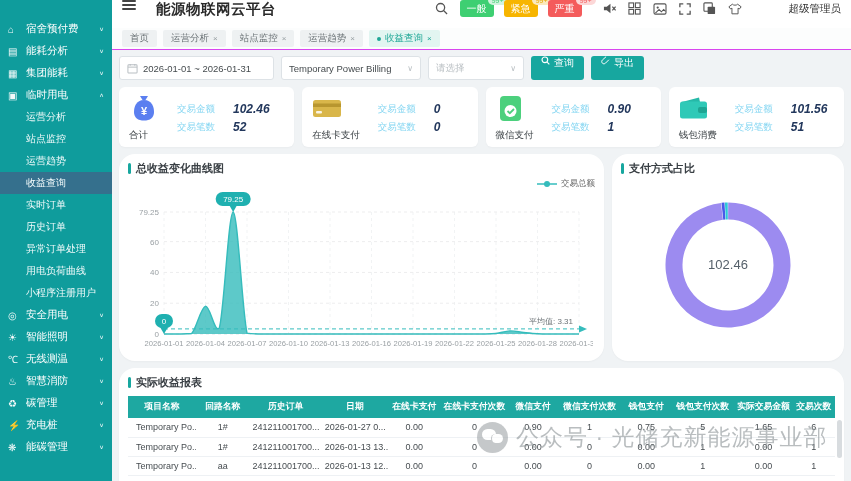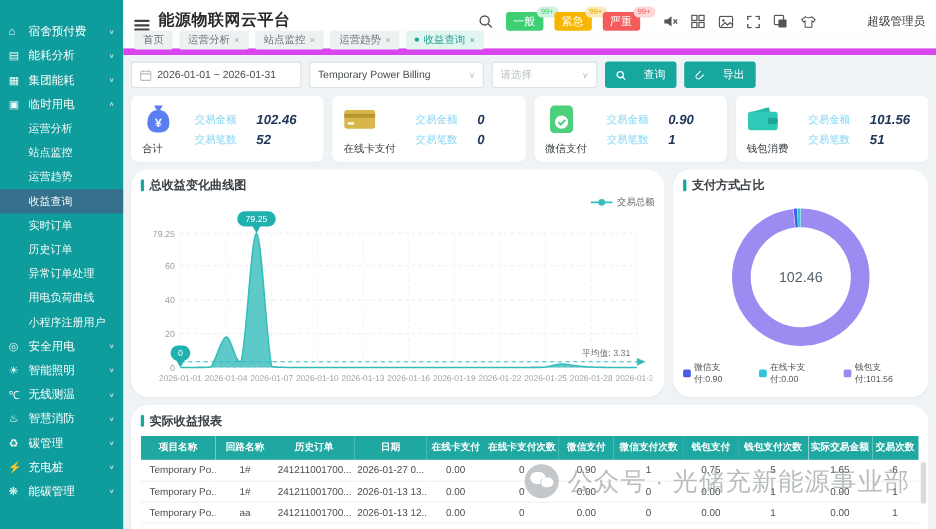--- a/index.html
+++ b/index.html
@@ -10,46 +10,46 @@
   .sidebar { width:112px; height:481px; background:#0f9c9c; overflow:hidden; flex:0 0 112px; padding-top:18px; }
   .side-item { height:22px; display:flex; align-items:center; padding:0 8px; color:#fff; font-size:10.5px; cursor:pointer; white-space:nowrap; }
   .side-item .g-icon { width:14px; font-size:10px; margin-right:4px; opacity:.95; }
   .side-item .lbl { flex:1; overflow:hidden; }
   .side-item .chev { font-size:7px; opacity:.85; transform:scaleY(.8); }
   .side-sub { height:22px; display:flex; align-items:center; padding-left:26px; color:#f2fbfb; font-size:10px; cursor:pointer; white-space:nowrap; }
   .side-sub.active { background:#35708d; }
 
   
   .main { flex:1; display:flex; flex-direction:column; min-width:0; }
-  .topbar { height:28px; background:#fff; display:flex; align-items:flex-end; padding:0 10px 0 10px; gap:8px; }
+  .topbar { height:28px; background:#fff; display:flex; align-items:flex-start; padding:0 10px 0 10px; gap:20px; }
   .burger { width:14px; height:10px; display:flex; flex-direction:column; justify-content:space-between; cursor:pointer; }
   .burger div { height:1.6px; background:#444; border-radius:1px; }
   .app-title { font-size:14.5px; font-weight:bold; color:#2a2a2a; letter-spacing:.5px; }
   .top-right { margin-left:auto; display:flex; align-items:center; gap:11px; }
   .tb-icon { width:14px; height:14px; display:flex; align-items:center; justify-content:center; cursor:pointer; }
   .tb-icon svg { display:block; }
   .badge { position:relative; color:#fff; font-size:10px; padding:1.5px 7px; border-radius:3px; cursor:pointer; margin-right:10px; }
   .badge .sup { position:absolute; top:-5px; right:-14px; font-size:7px; padding:0.5px 4px; border-radius:6px; line-height:1.3; }
   .user-name { font-size:10.5px; color:#333; cursor:pointer;margin-left:36px; }
 
-  .tabbar { height:22px; background:#fcfdfd; border-bottom:6px solid #d946ef; display:flex; align-items:center; gap:6px; padding:0 10px; }
+  .tabbar { height:22px; background:#fcfdfd; border-bottom:1px solid #d946ef; display:flex; align-items:center; gap:6px; padding:0 10px; }
   .tab { background:#eef1f2; color:#6a7275; font-size:9.5px; padding:2px 8px; border-radius:2px; display:flex; align-items:center; gap:4px; cursor:pointer; white-space:nowrap; }
   .tab .x { font-size:8px; color:#98a0a3; }
   .tab.active { background:#e2f5f1; color:#1fa796; }
   .tab.active .x { color:#1fa796; }
   .tab .dot { width:4px; height:4px; border-radius:50%; background:#1fa796; }
 
   .content { flex:1; padding:6px 7px; overflow:hidden; position:relative; }
 
   
   .filter-row { display:flex; gap:7px; margin-bottom:7px; align-items:center; }
   .inp { background:#fff; border:1px solid #dde2e6; border-radius:3px; height:24px; display:flex; align-items:center; font-size:9.5px; color:#454b4e; padding:0 7px; gap:5px; }
   .inp .chev { margin-left:auto; color:#b9bfc3; font-size:8px; }
   .inp.placeholder { color:#b9bfc3; }
-  .btn { height:24px; background:#17a79f; color:#fff; border:none; border-radius:3px; font-size:10px; padding:0 10px; display:flex; align-items:center; gap:16px; cursor:pointer; font-family:"Liberation Sans",sans-serif; }
+  .btn { height:24px; background:#17a79f; color:#fff; border:none; border-radius:3px; font-size:10px; padding:0 10px; display:flex; align-items:flex-start; gap:4px; cursor:pointer; font-family:"Liberation Sans",sans-serif; }
 
   
   .cards-row { display:flex; gap:8px; margin-bottom:7px; }
   .stat-card { flex:1; background:#fff; border-radius:6px; height:60px; padding:7px 10px 5px 10px; display:flex; box-shadow:0 1px 2px rgba(0,0,0,.03); }
   .sc-left { display:flex; flex-direction:column; align-items:flex-start; justify-content:space-between; }
   .sc-name { font-size:9.5px; color:#3c4246; }
   .sc-vals { flex:1; display:flex; flex-direction:column; justify-content:center; gap:4px; padding-left:18px; }
   .sc-row { display:flex; align-items:flex-end; gap:8px; }
   .sc-lab { font-size:9.5px; color:#85d6f2; width:48px; }
   .sc-val { font-size:12px; font-weight:bold; font-style:italic; color:#22375c; }
@@ -246,21 +246,21 @@
       <div class="filter-row">
         <div class="inp" style="width:155px">
           <svg width="11" height="11" viewBox="0 0 12 12">
               <rect x="1" y="2" width="10" height="9" rx="1" fill="none" stroke="#b9bfc3" stroke-width="1.1"></rect>
               <line x1="1" y1="4.5" x2="11" y2="4.5" stroke="#b9bfc3" stroke-width="1.1"></line>
               <line x1="3.5" y1="1" x2="3.5" y2="3" stroke="#b9bfc3" stroke-width="1.1"></line>
               <line x1="8.5" y1="1" x2="8.5" y2="3" stroke="#b9bfc3" stroke-width="1.1"></line>
             </svg>
           <span>2026-01-01  ~  2026-01-31</span>
         </div>
-        <div class="inp" style="width:159px">
+        <div class="inp" style="width:140px">
           <span>Temporary Power Billing</span>
           <span class="chev">∨</span>
         </div>
         <div class="inp placeholder" style="width:96px">
           <span>请选择</span>
           <span class="chev">∨</span>
         </div>
         <button class="btn">
           <svg width="9" height="9" viewBox="0 0 14 14">
               <circle cx="6" cy="6" r="4.4" fill="none" stroke="#fff" stroke-width="1.8"></circle>
@@ -432,34 +432,20 @@
             <span>支付方式占比</span>
           </div>
           <div class="donut-wrap" id="donut-chart">
               <svg width="150" height="144" viewBox="0 0 150 144">
                 <path d="M69.35546298354672 18.295817650113236 A54 54 0 0 1 71.95007835066953 18.086198632141084" fill="none" stroke="#4a5ae8" stroke-width="17"></path>
                 <path d="M72.32653895611035 18.066220176527544 A54 54 0 0 1 74.77588851157023 18.000465057180783" fill="none" stroke="#2ec7d9" stroke-width="17"></path>
                 <path d="M75.15287878241384 18.00021640711985 A54 54 0 1 1 68.98067766085845 18.33653236532779" fill="none" stroke="#9c8bf0" stroke-width="17"></path>
                 <text x="75" y="76" font-size="13" fill="#55606a" text-anchor="middle" font-family="Liberation Sans,sans-serif">102.46</text>
               </svg>
             </div>
-          <div class="donut-legend" id="donut-legend">
-              <span class="dl-item">
-                <span class="dl-sq" style="background: rgb(74, 90, 232);"></span>
-                <span>微信支付:0.90</span>
-              </span>
-              <span class="dl-item">
-                <span class="dl-sq" style="background: rgb(46, 199, 217);"></span>
-                <span>在线卡支付:0.00</span>
-              </span>
-              <span class="dl-item">
-                <span class="dl-sq" style="background: rgb(156, 139, 240);"></span>
-                <span>钱包支付:101.56</span>
-              </span>
-            </div>
         </div>
       </div>
 
       <div class="panel table-panel">
         <div class="panel-title">
           <span class="t-bar"></span>
           <span>实际收益报表</span>
         </div>
         <table>
           <colgroup>

